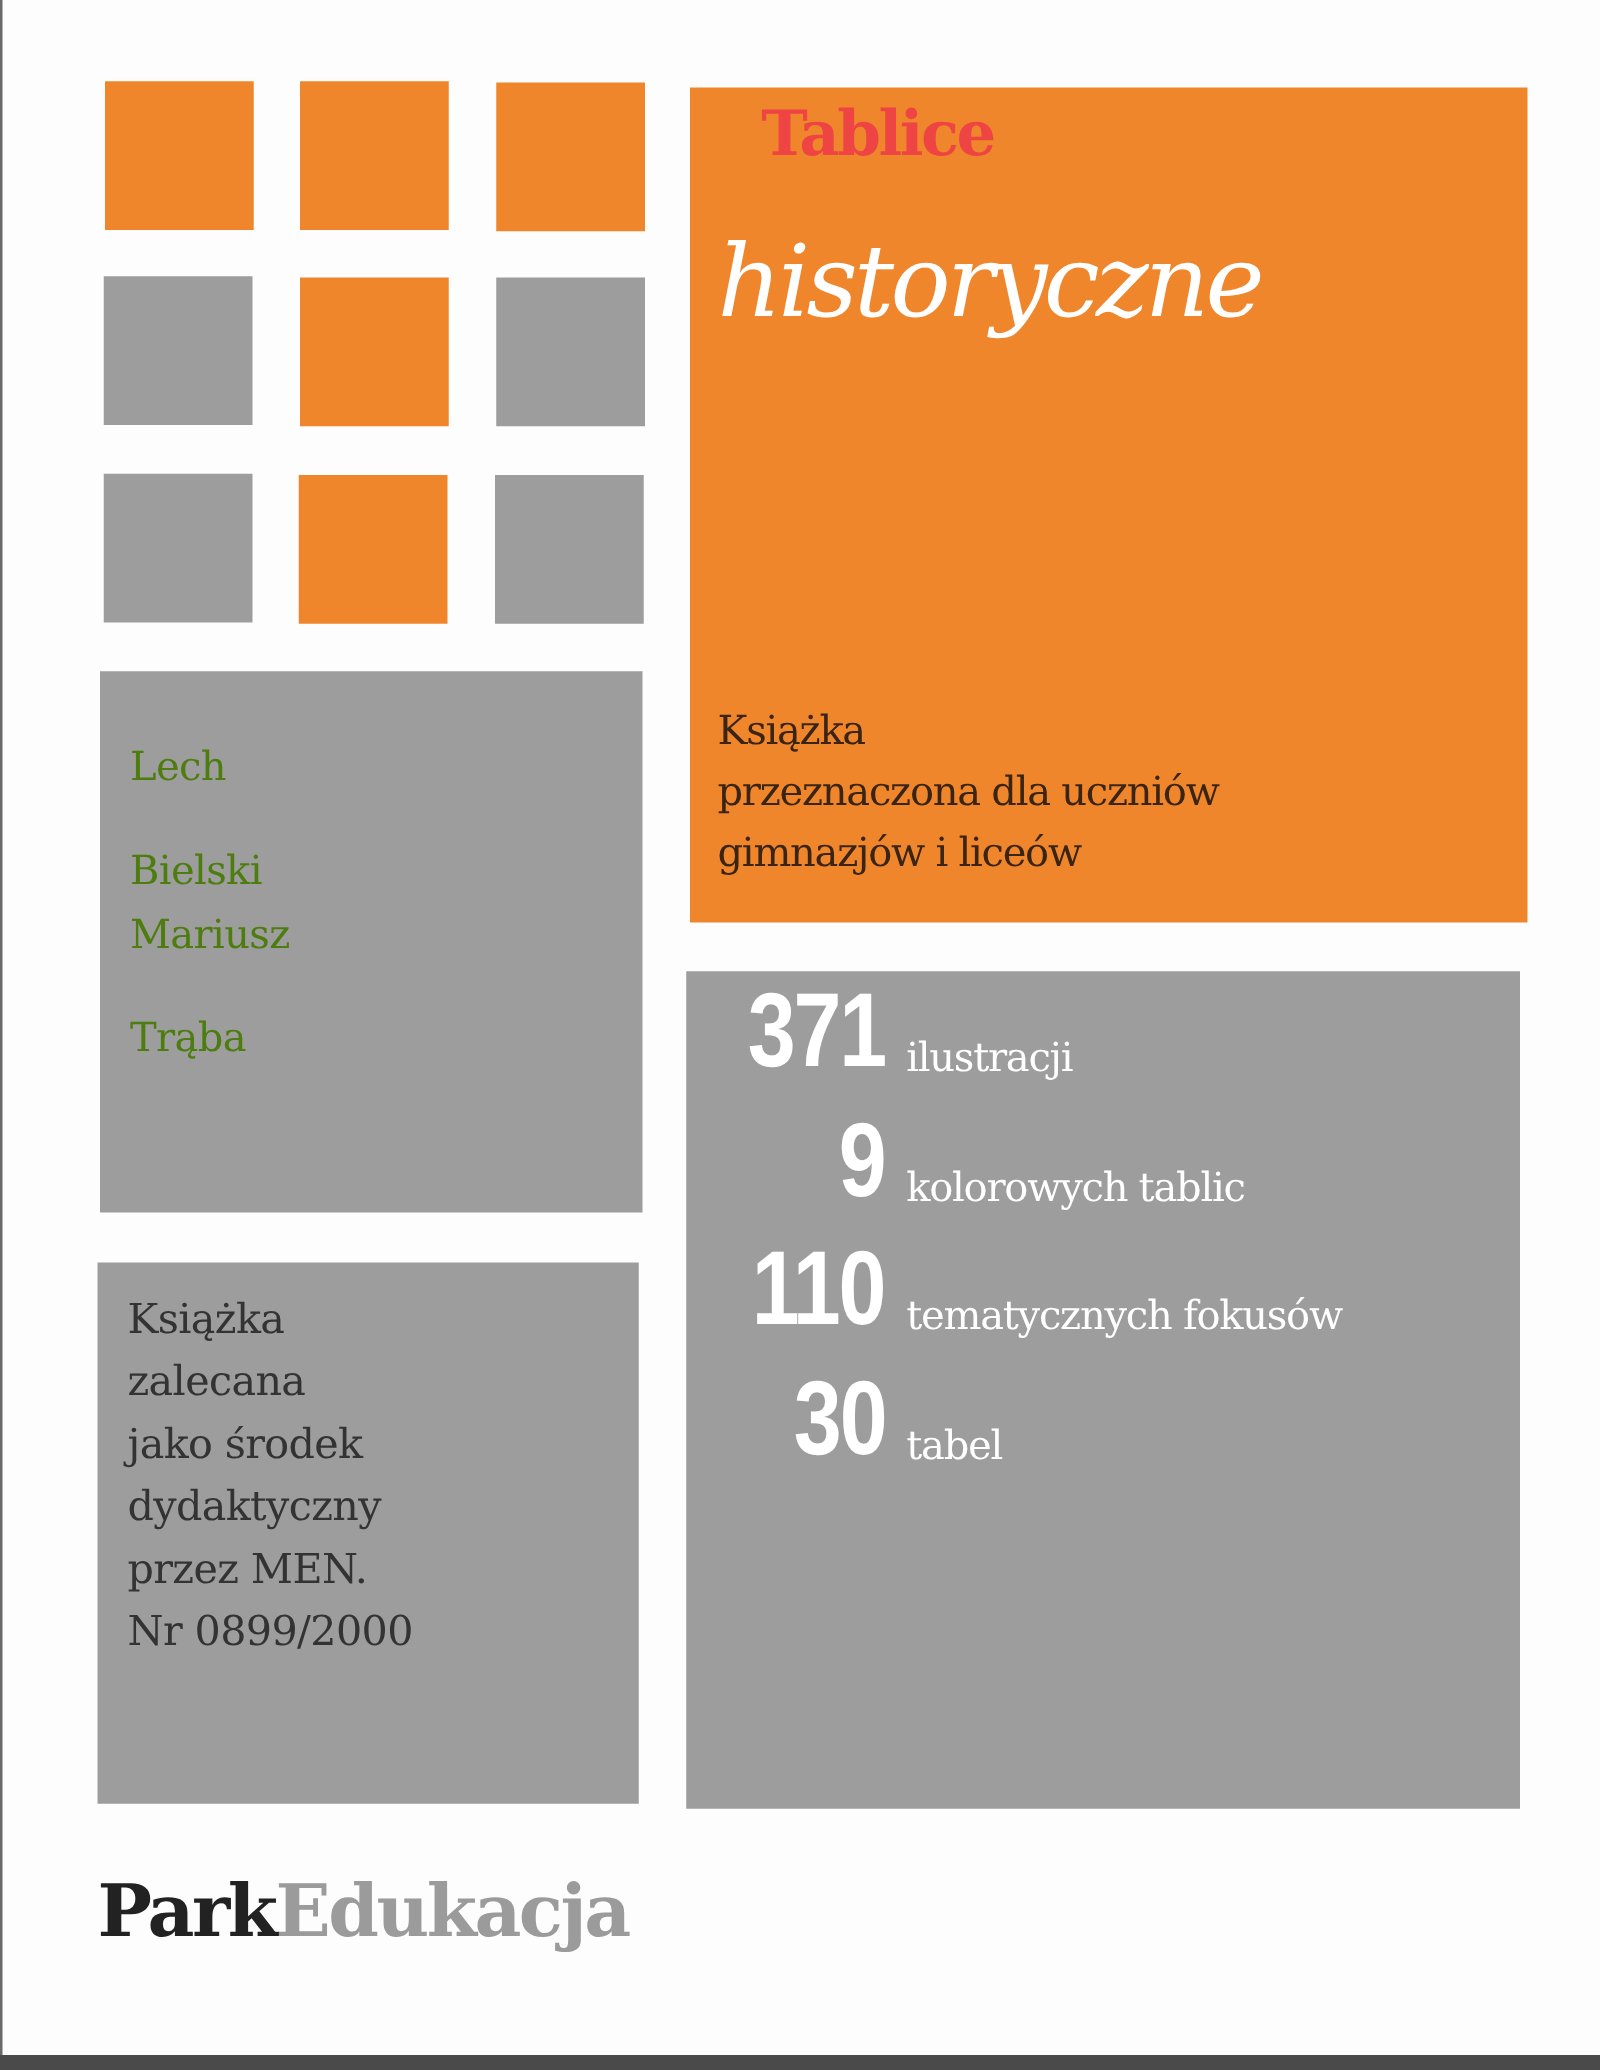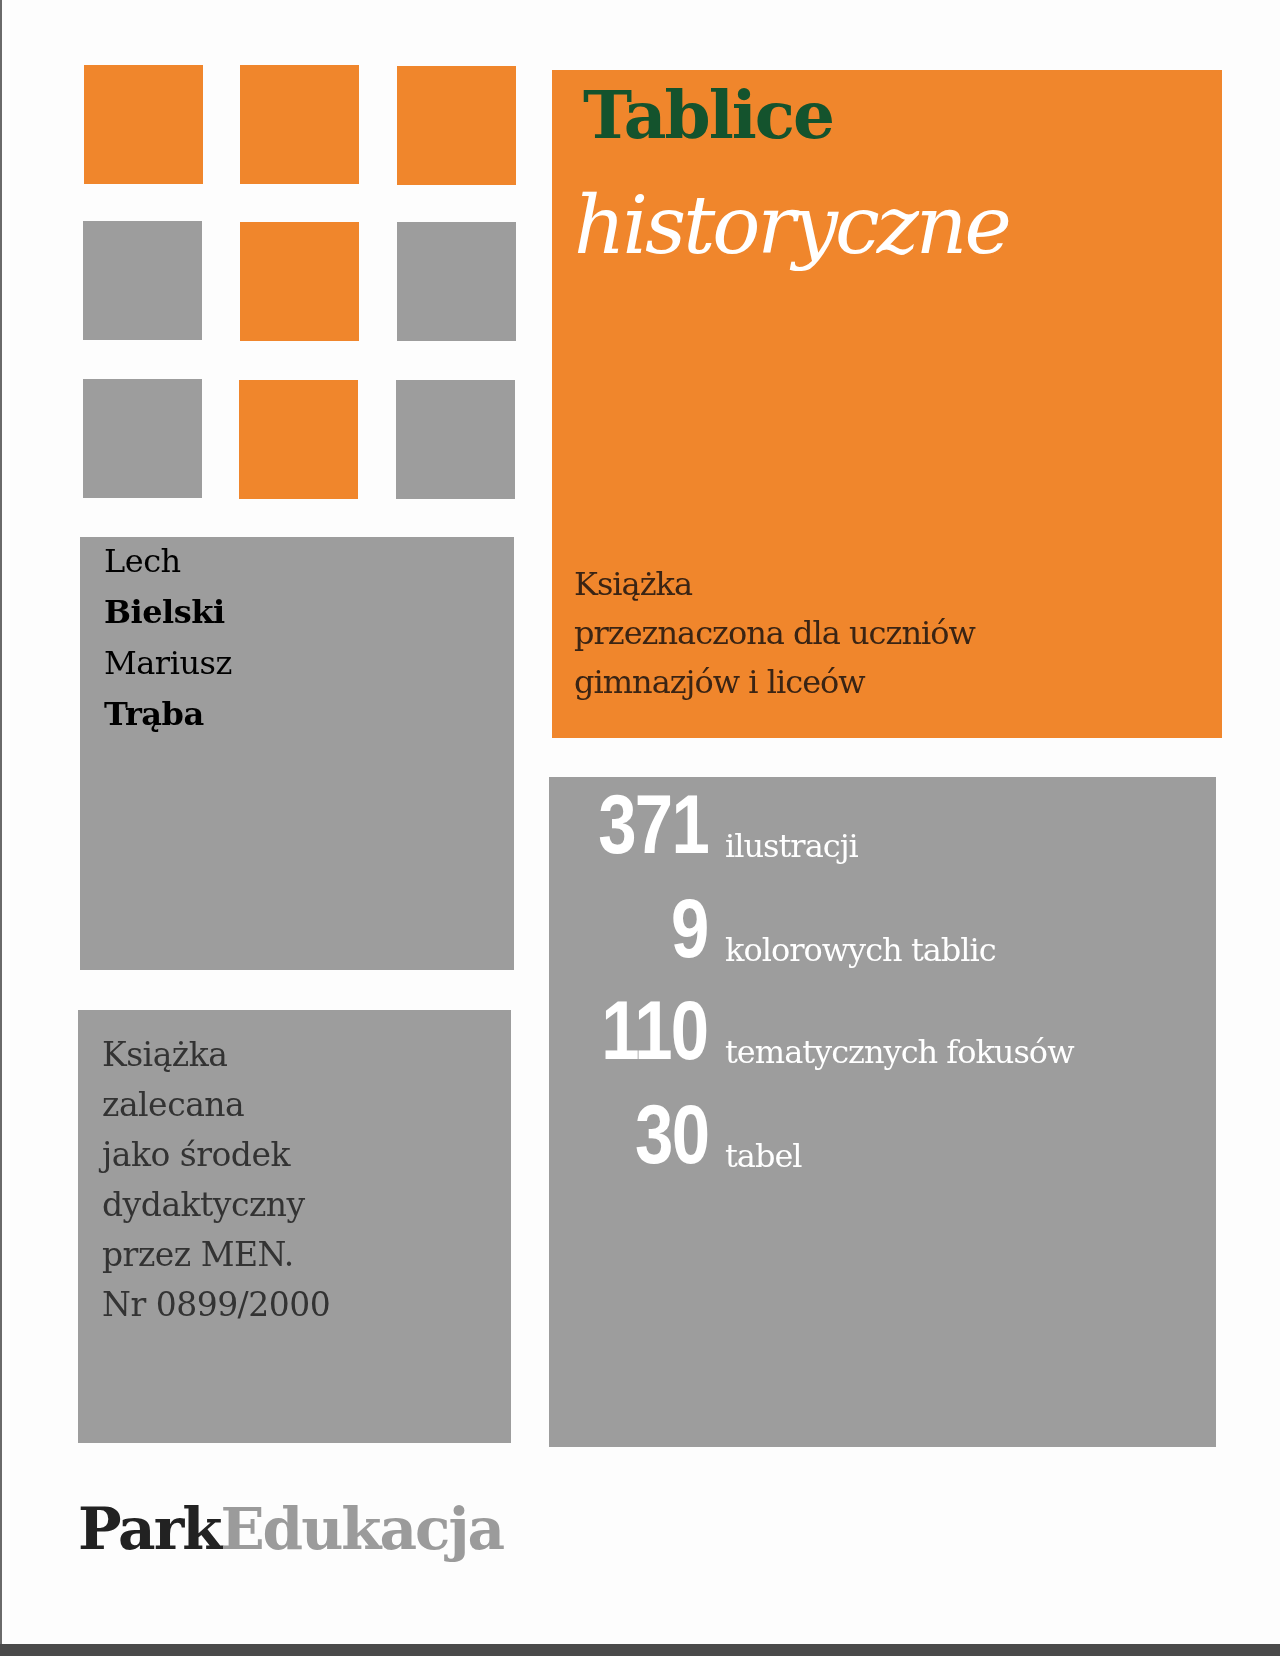--- a/index.html
+++ b/index.html
@@ -2,25 +2,25 @@
 <html><head>
 <meta charset="utf-8">
 <style>
   html, body { margin:0; padding:0; }
   body { width:1280px; height:1656px; background:#fdfdfd; position:relative; overflow:hidden; font-family:"DejaVu Serif", serif; }
   .abs { position:absolute; }
   .sq { position:absolute; width:119px; height:119px; }
   .orange { background:#f0862c; }
   .gray { background:#9d9d9d; }
   .slab { font-family:"DejaVu Serif", serif; }
-  .title1 { left:583px; top:82px; font-size:66px; font-weight:bold; color:#14532d; letter-spacing:-2px; line-height:1; }
+  .title1 { left:609px; top:82px; font-size:50px; font-weight:bold; color:#ef4444; letter-spacing:-2px; line-height:1; }
   .title2 { left:574px; top:186px; font-size:80px; color:#ffffff; letter-spacing:-3px; line-height:1;font-style:italic; }
   .subtitle { left:574px; top:560px; font-size:32px; color:#3a2414; line-height:49px; letter-spacing:-1px; }
-  .authors { left:104px; top:536px; font-size:32px; color:#000000; line-height:51px; letter-spacing:-0.5px; }
-  .authors .b { font-weight:bold; }
+  .authors { left:104px; top:588px; font-size:32px; color:#4d7c0f; line-height:51px; letter-spacing:-0.5px; }
+  .authors .b { font-weight:normal;margin-top:32px; }
   .approval { left:102px; top:1030px; font-size:33px; color:#333333; line-height:50px; letter-spacing:-0.5px; }
   .stat { position:absolute; left:560px; height:70px; width:660px; }
   .stat .num { position:absolute; right:512px; bottom:0; font-family:"Liberation Sans", sans-serif; font-weight:bold; font-size:84px; color:#ffffff; line-height:1; transform:scaleX(0.82); transform-origin:right bottom; letter-spacing:-2px; }
   .stat .lbl { position:absolute; left:165px; bottom:4px; font-size:32px; color:#ffffff; line-height:1; letter-spacing:-1px; white-space:nowrap;margin-top:26px; }
   .logo { left:78px; top:1500px; font-size:58px; font-weight:bold; line-height:1; letter-spacing:-2px; }
   .logo .park { color:#222222; }
   .logo .edu { color:#9b9b9b;margin-top:48px; }
   .bottom-strip { left:0; top:1644px; width:1280px; height:12px; background:#4a4a4a; }
   .left-edge { left:0; top:0; width:2px; height:1656px; background:#6a6a6a; }
 </style>

